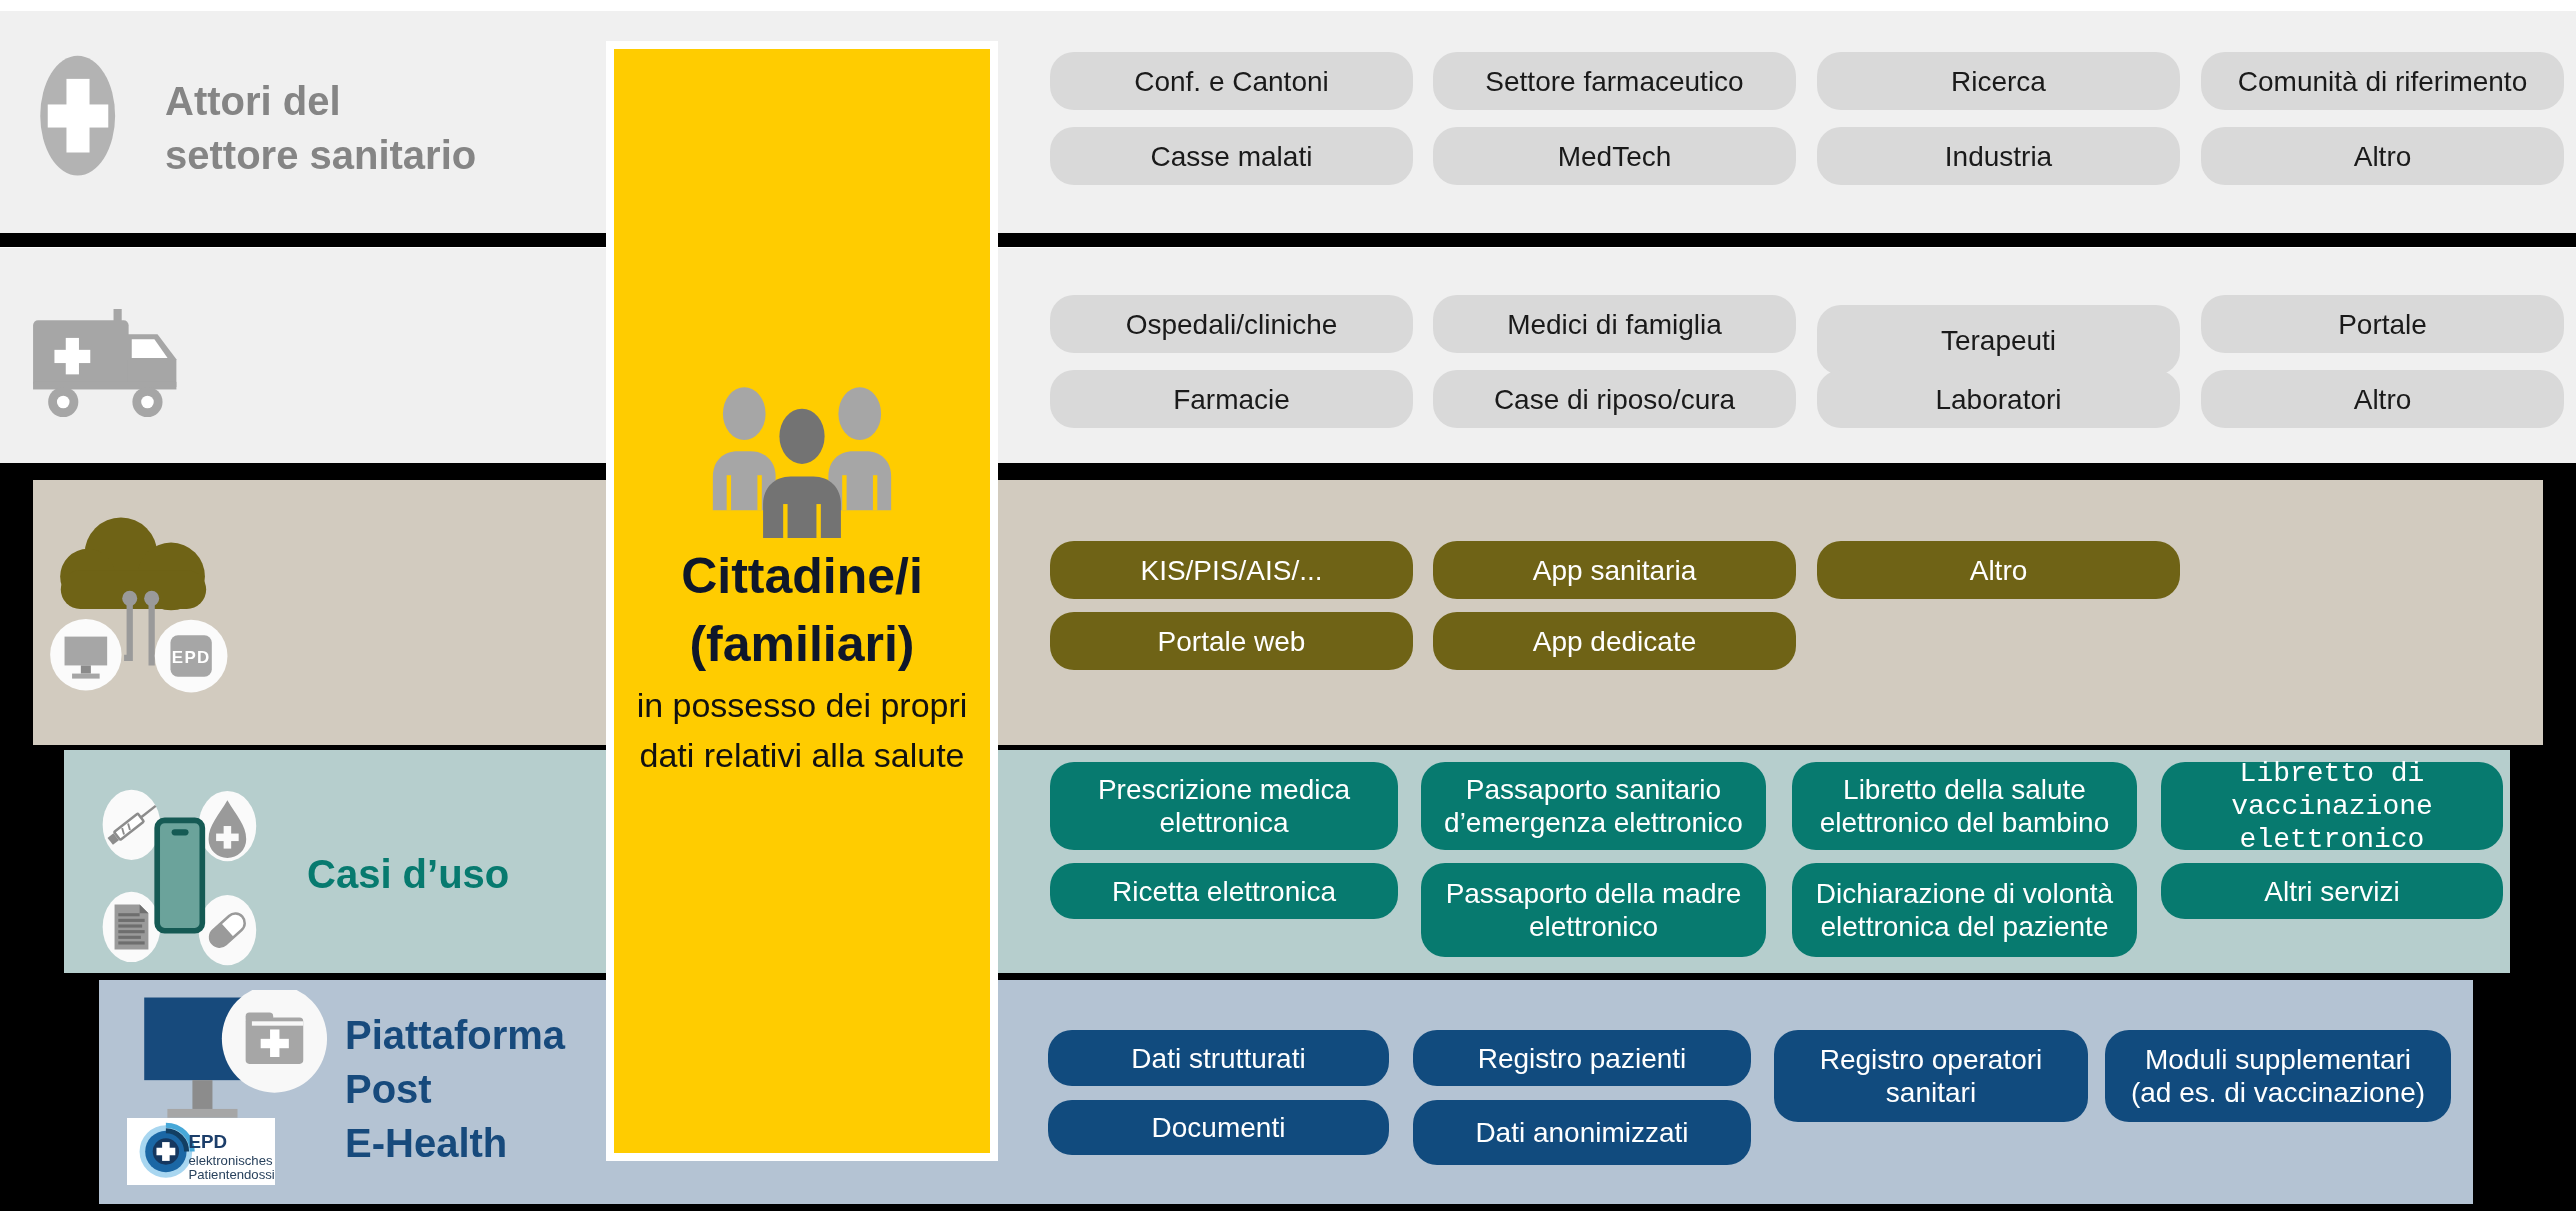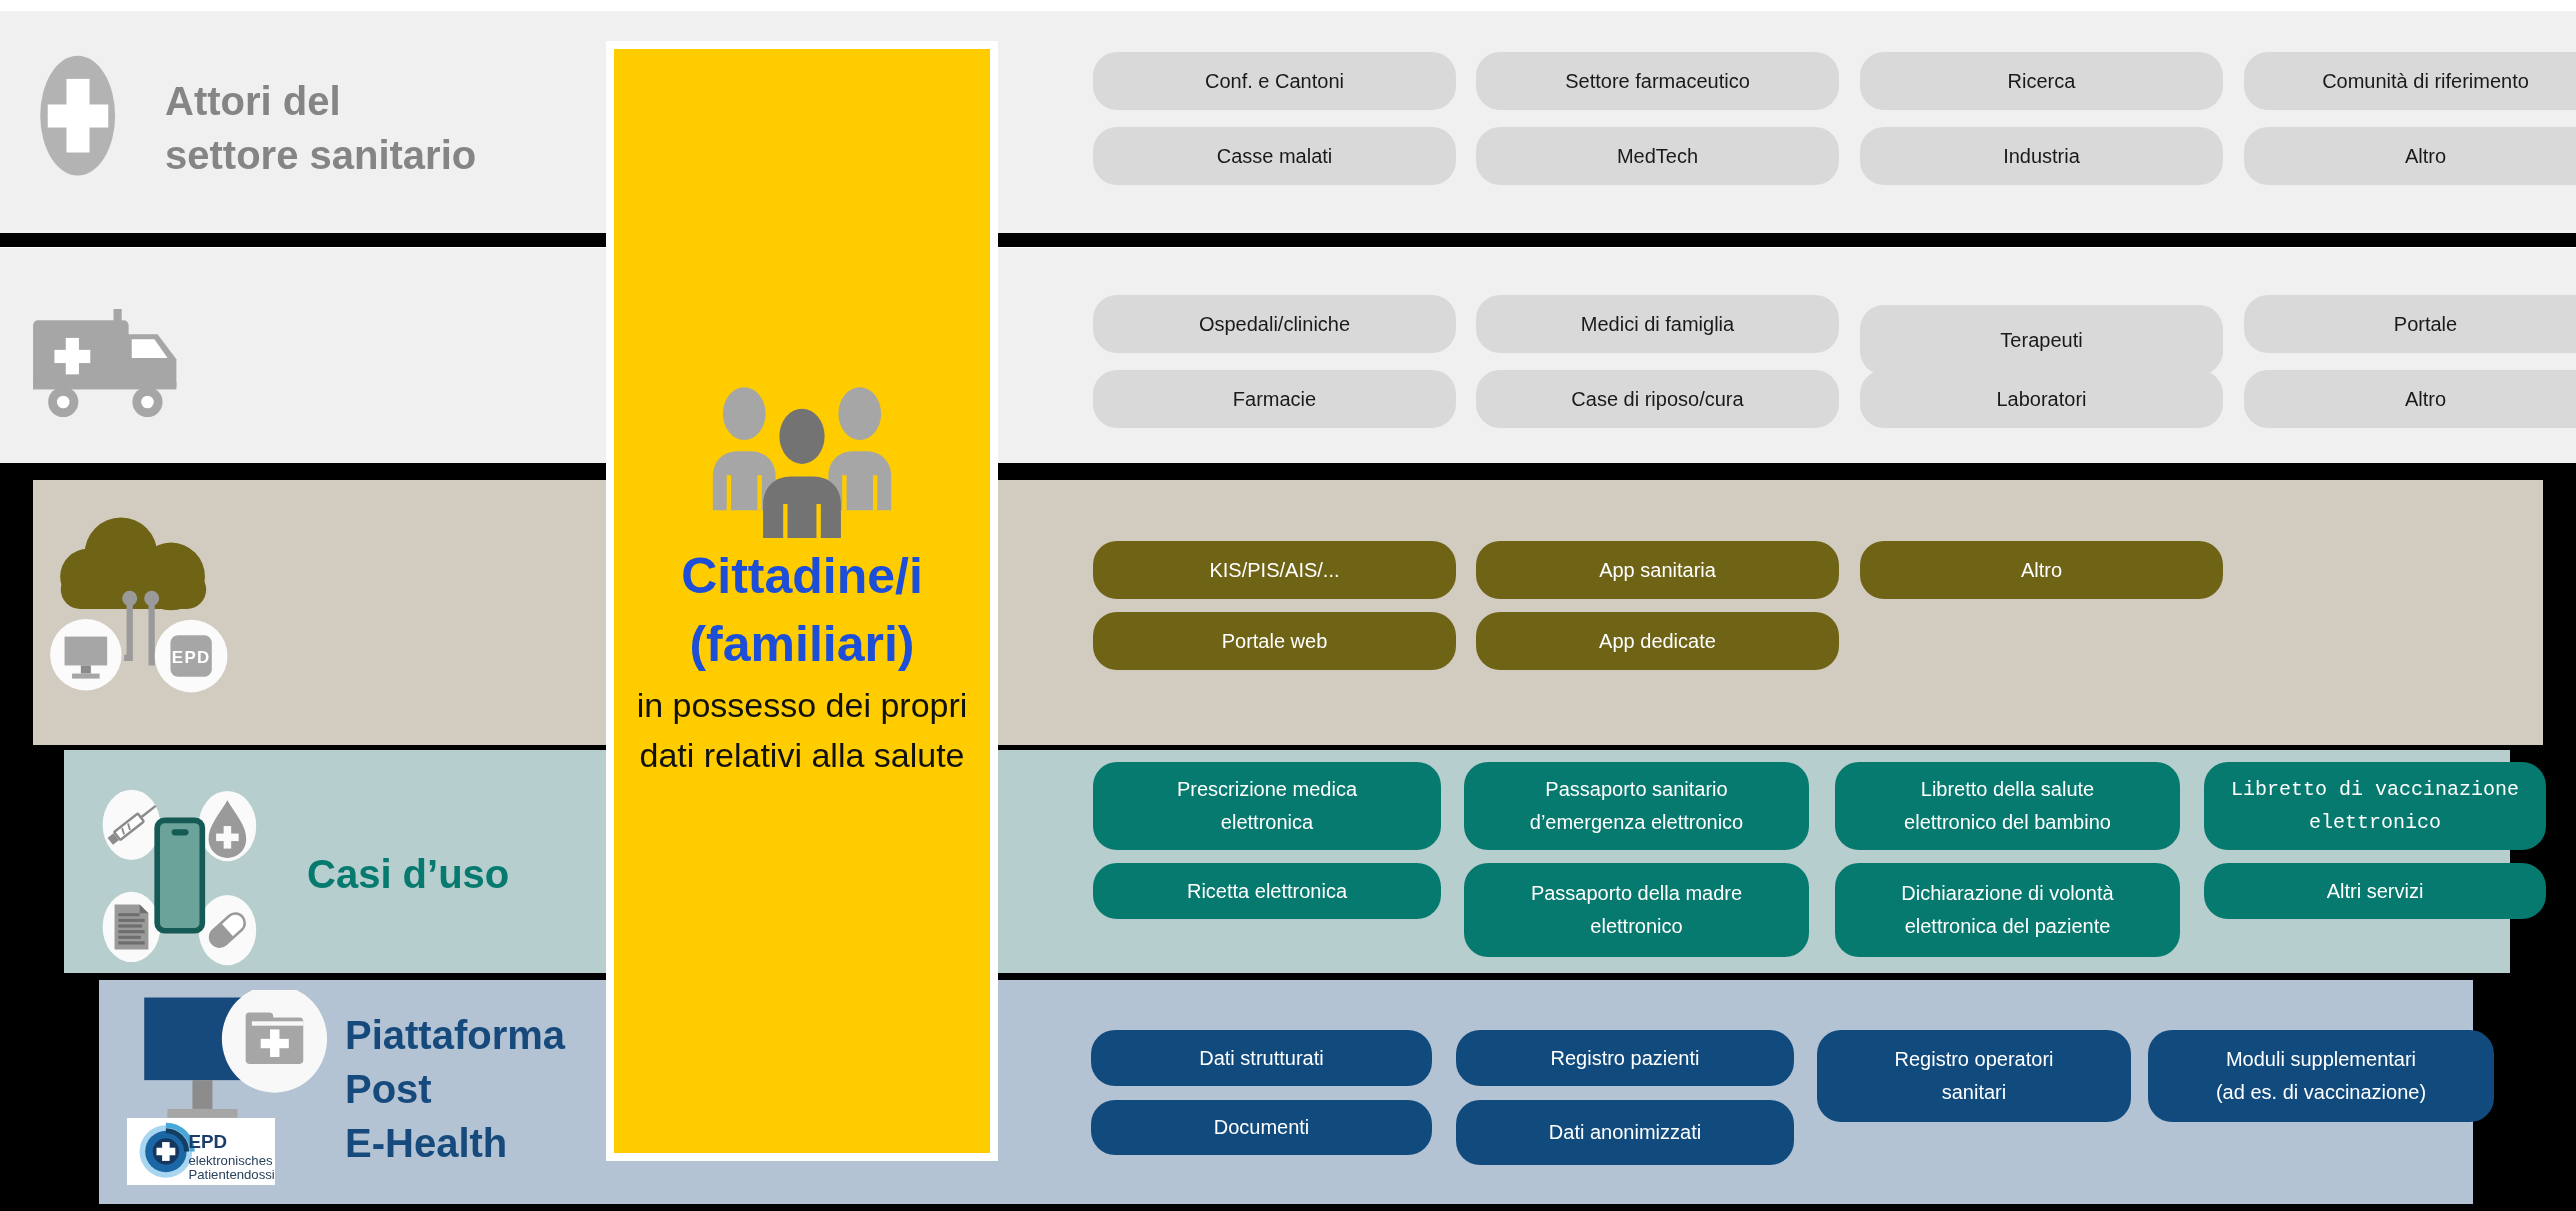--- a/index.html
+++ b/index.html
@@ -20,32 +20,32 @@
 
   
   .band-label{position:absolute;font-weight:bold;font-size:40px;line-height:54px;color:#858585;}
   #label-attori{left:165px;top:74px;}
   #label-fornitori{left:165px;top:317px;}
   #label-casi{left:307px;top:847px;color:#077a6f;}
   #label-piattaforma{left:345px;top:1008px;color:#174a7c;}
 
   
   .chip{position:absolute;display:flex;align-items:center;justify-content:center;
-        text-align:center;border-radius:24px;font-size:20px;line-height:33px;
-        padding:0 8.8px;box-sizing:border-box;white-space:pre-line;margin-left:43px;}
+        text-align:center;border-radius:24px;font-size:28px;line-height:33px;
+        padding:0 8.8px;box-sizing:border-box;white-space:pre-line;}
   .chip.gray{background:#d9d9d9;color:#1a1a1a;}
   .chip.olive{background:#6f6316;color:#ffffff;}
   .chip.teal{background:#077a6f;color:#ffffff;}
   .chip.blue{background:#114b7e;color:#ffffff;}
 
   
   #citizen-col{left:606px;top:41px;width:392px;height:1120px;background:#ffcc00;
                border:8.2px solid #ffffff;box-sizing:border-box;z-index:5;}
   #citizen-title{position:absolute;left:0;right:0;top:493px;text-align:center;
-                 font-weight:bold;font-size:50px;line-height:68px;color:#1d4ed8;}
+                 font-weight:bold;font-size:50px;line-height:68px;color:#0f172a;}
   #citizen-sub{position:absolute;left:0;right:0;top:631px;text-align:center;
                font-size:34px;line-height:50px;color:#111111;}
   #people-svg{position:absolute;left:75px;top:332px;}
 
   
   #epd-logo{left:127px;top:1118px;width:148px;height:67px;background:#ffffff;}
 </style>
 </head>
 <body>
 

